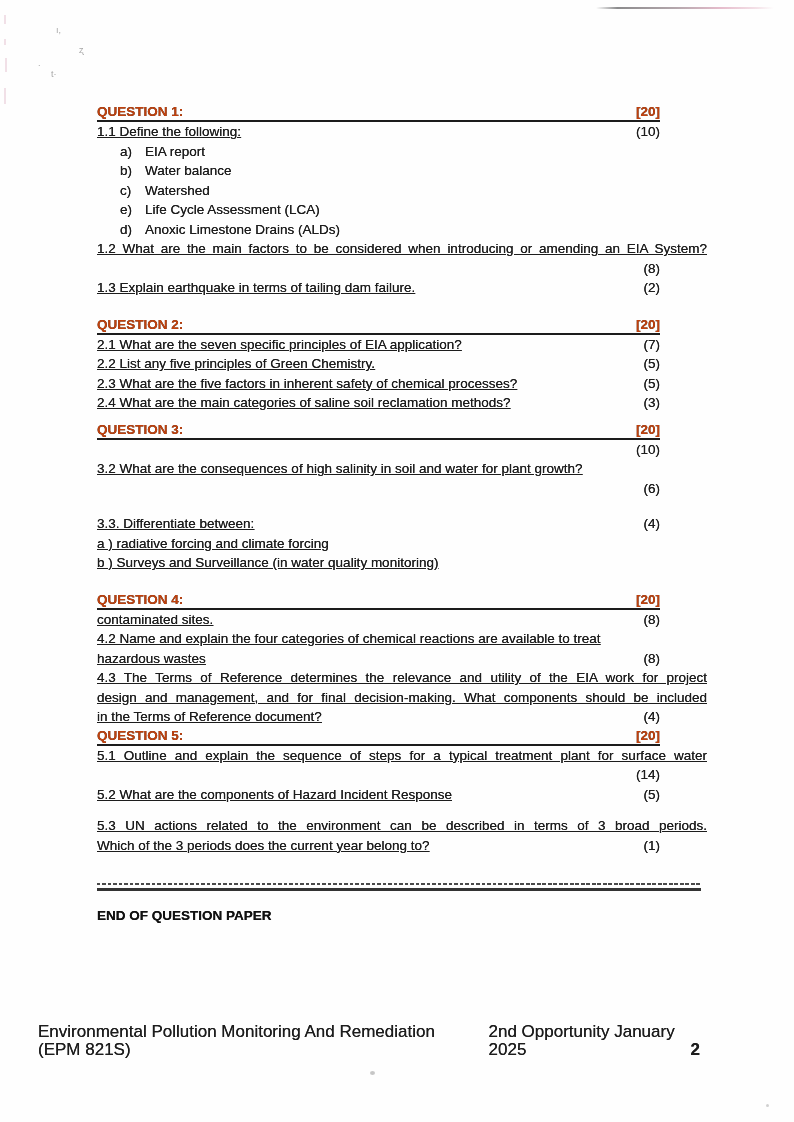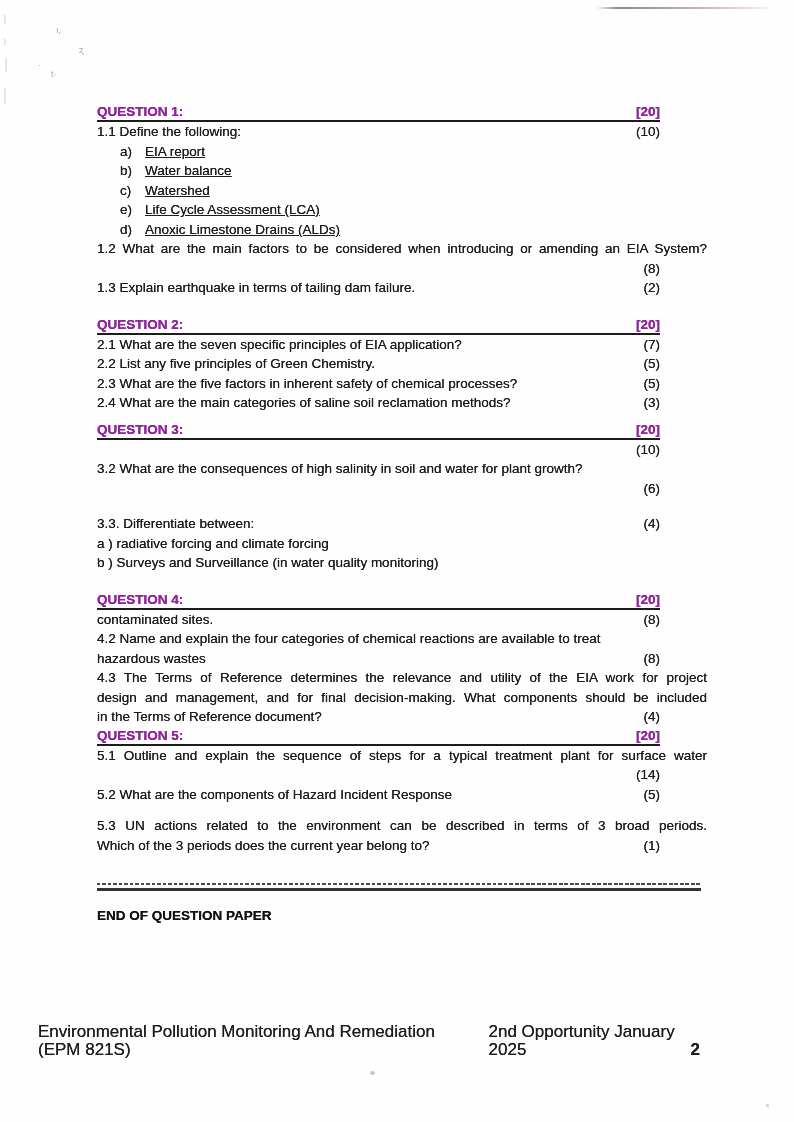--- a/index.html
+++ b/index.html
@@ -13,27 +13,27 @@
   }
   .content{
     position:absolute;left:97px;top:103px;width:610px;
     font-size:13.5px;line-height:19.5px;
     text-shadow:0 0 .3px #222;
   }
   .qheader{
     position:relative;
     width:563px;height:17px;line-height:17px;
     border-bottom:2.5px solid #1c1c1c;
-    font-weight:700;color:#a21caf;
+    font-weight:700;color:#c2410c;
   }
   .qheader .qt{position:absolute;right:0;top:0;}
   .row{position:relative;min-height:19.5px;}
-  .row .t{display:block;}
+  .row .t{display:block;text-decoration:underline;}
   .row .m{position:absolute;right:47px;top:0;white-space:nowrap;}
-  .row.list{padding-left:23px;text-decoration:underline;}
+  .row.list{padding-left:23px;}
   .row.list .ll{display:inline-block;width:25px;}
   .row.jline .t{text-align:justify;text-align-last:justify;}
   .row.marksonly{text-align:right;padding-right:47px;}
   .mt8{margin-top:8px;}　.mt10{margin-top:10px;}
   .mt12{margin-top:12px;}.mt14{margin-top:16px;}
   .mt18{margin-top:18px;}
   .divider{width:604px;margin-top:28px;}
   .divider .dash{
     height:2px;
     background:repeating-linear-gradient(90deg,#4a4a4a 0 3.5px,transparent 3.5px 5.5px);

